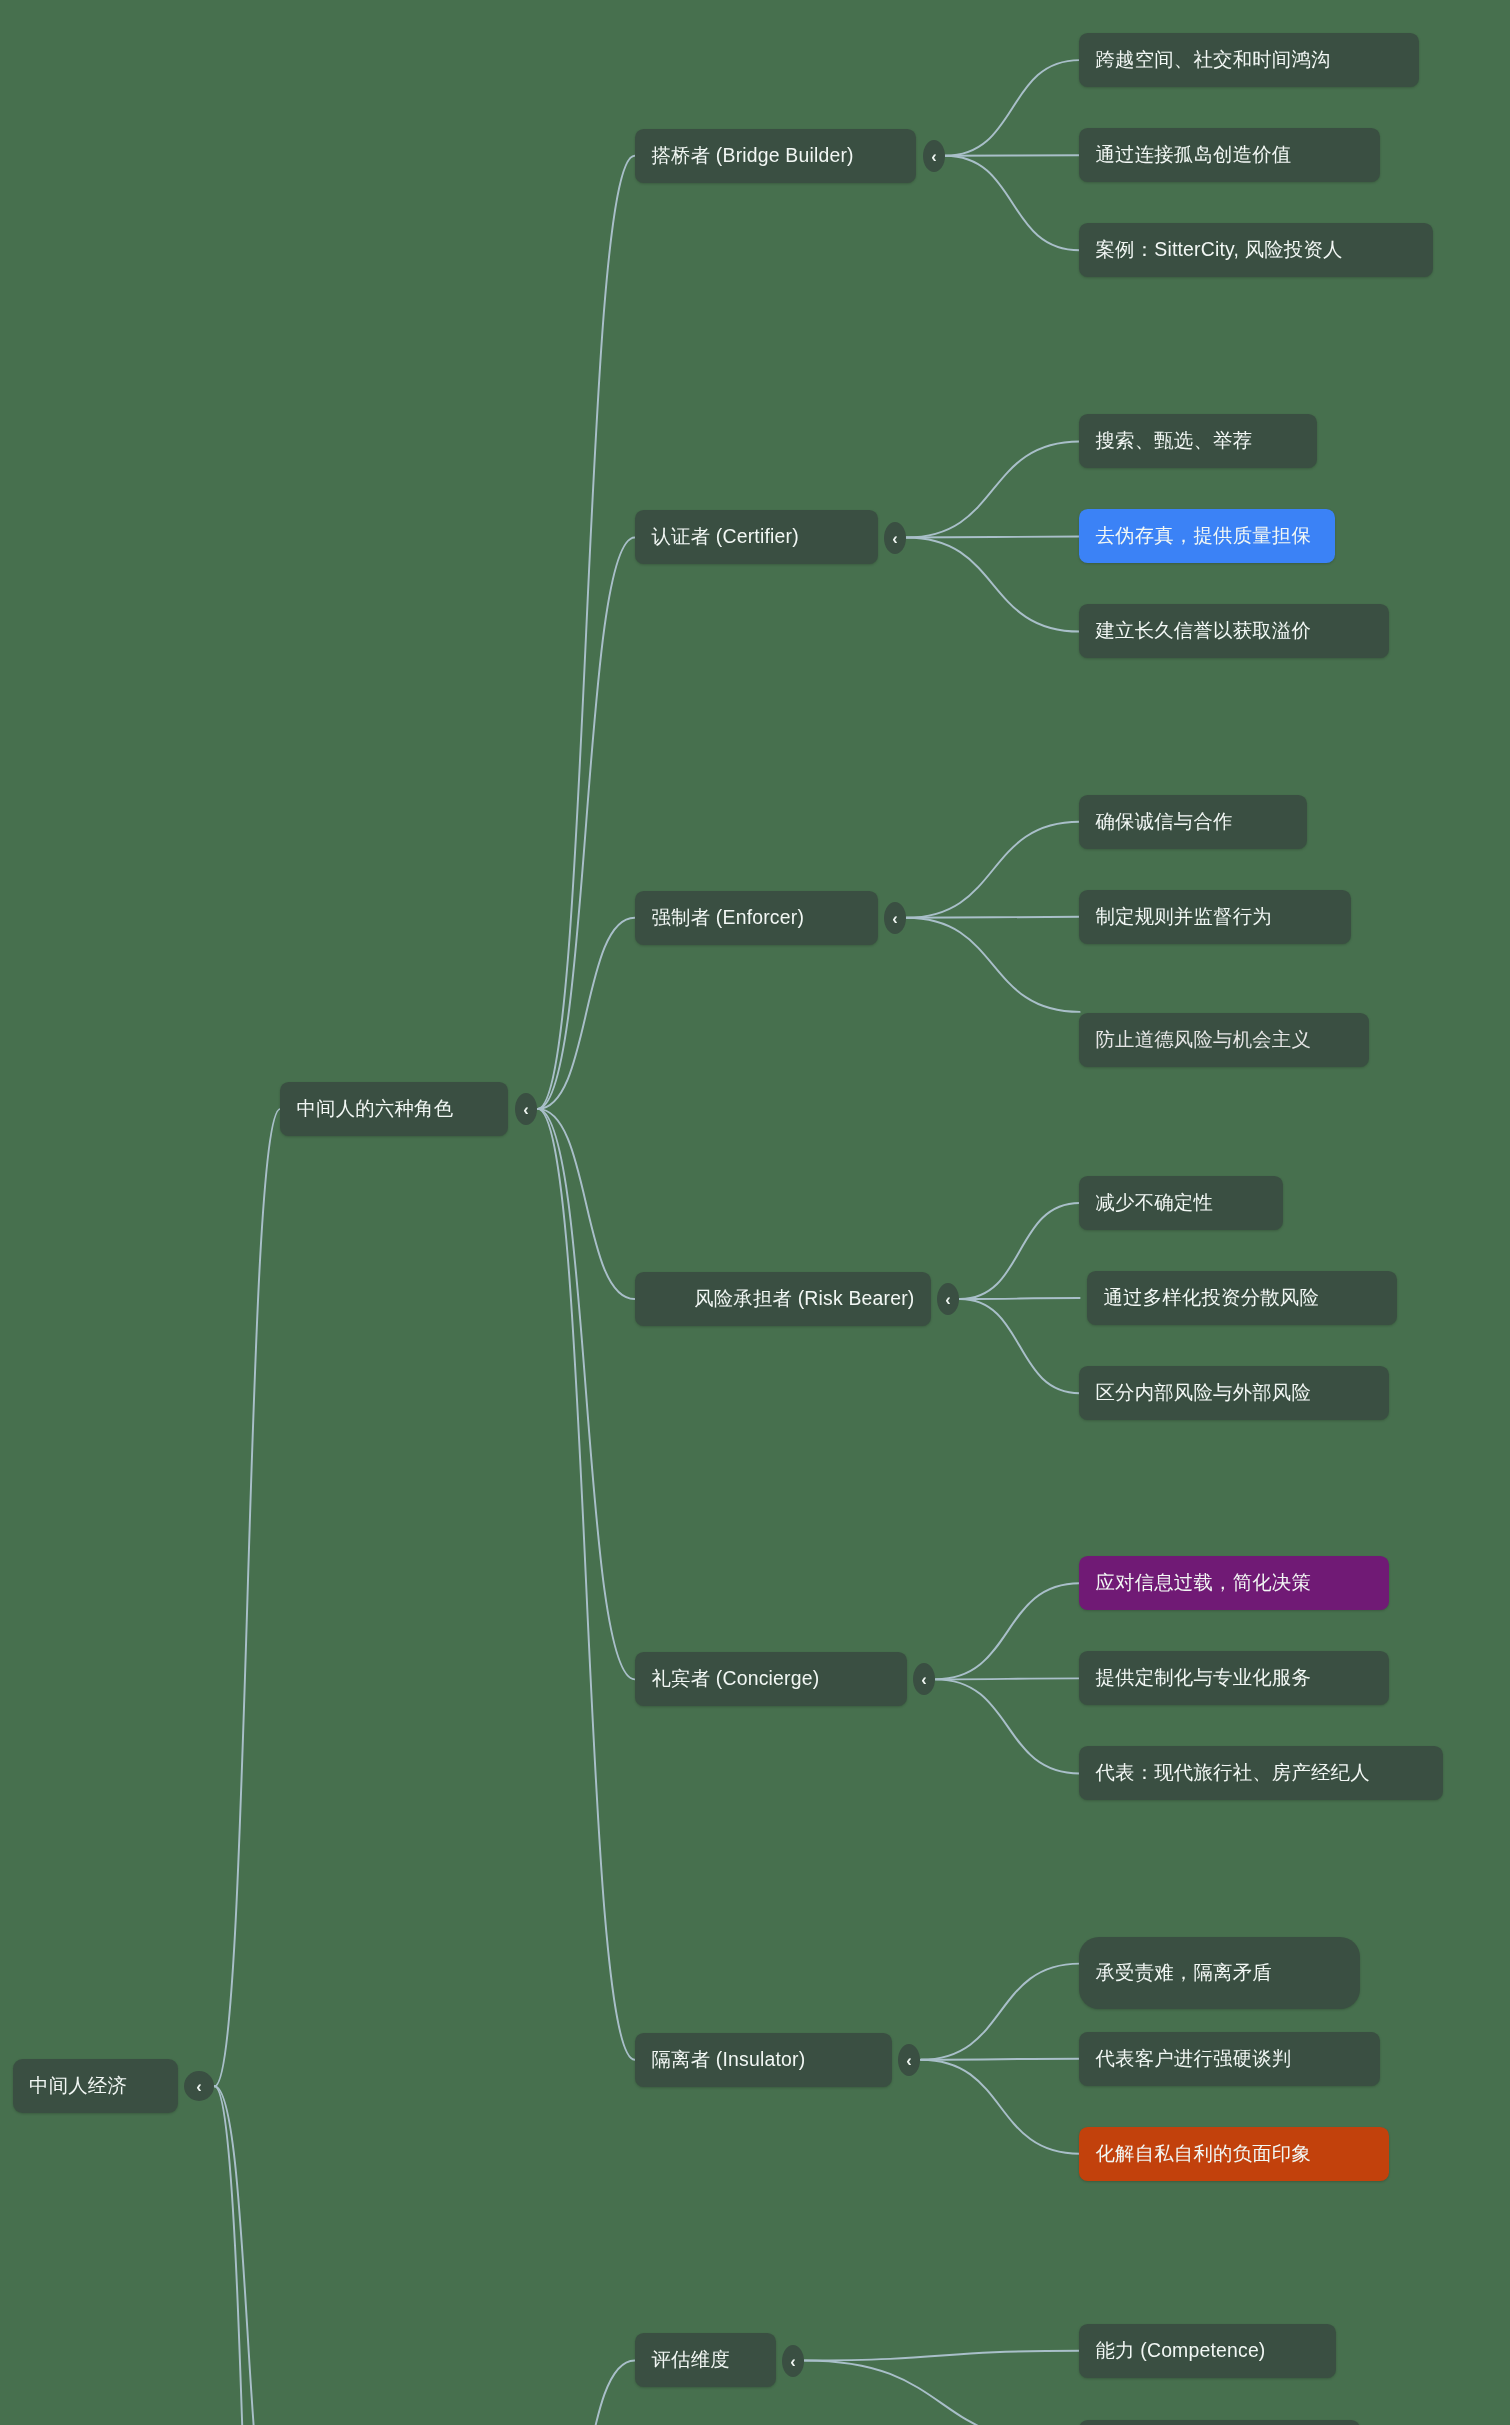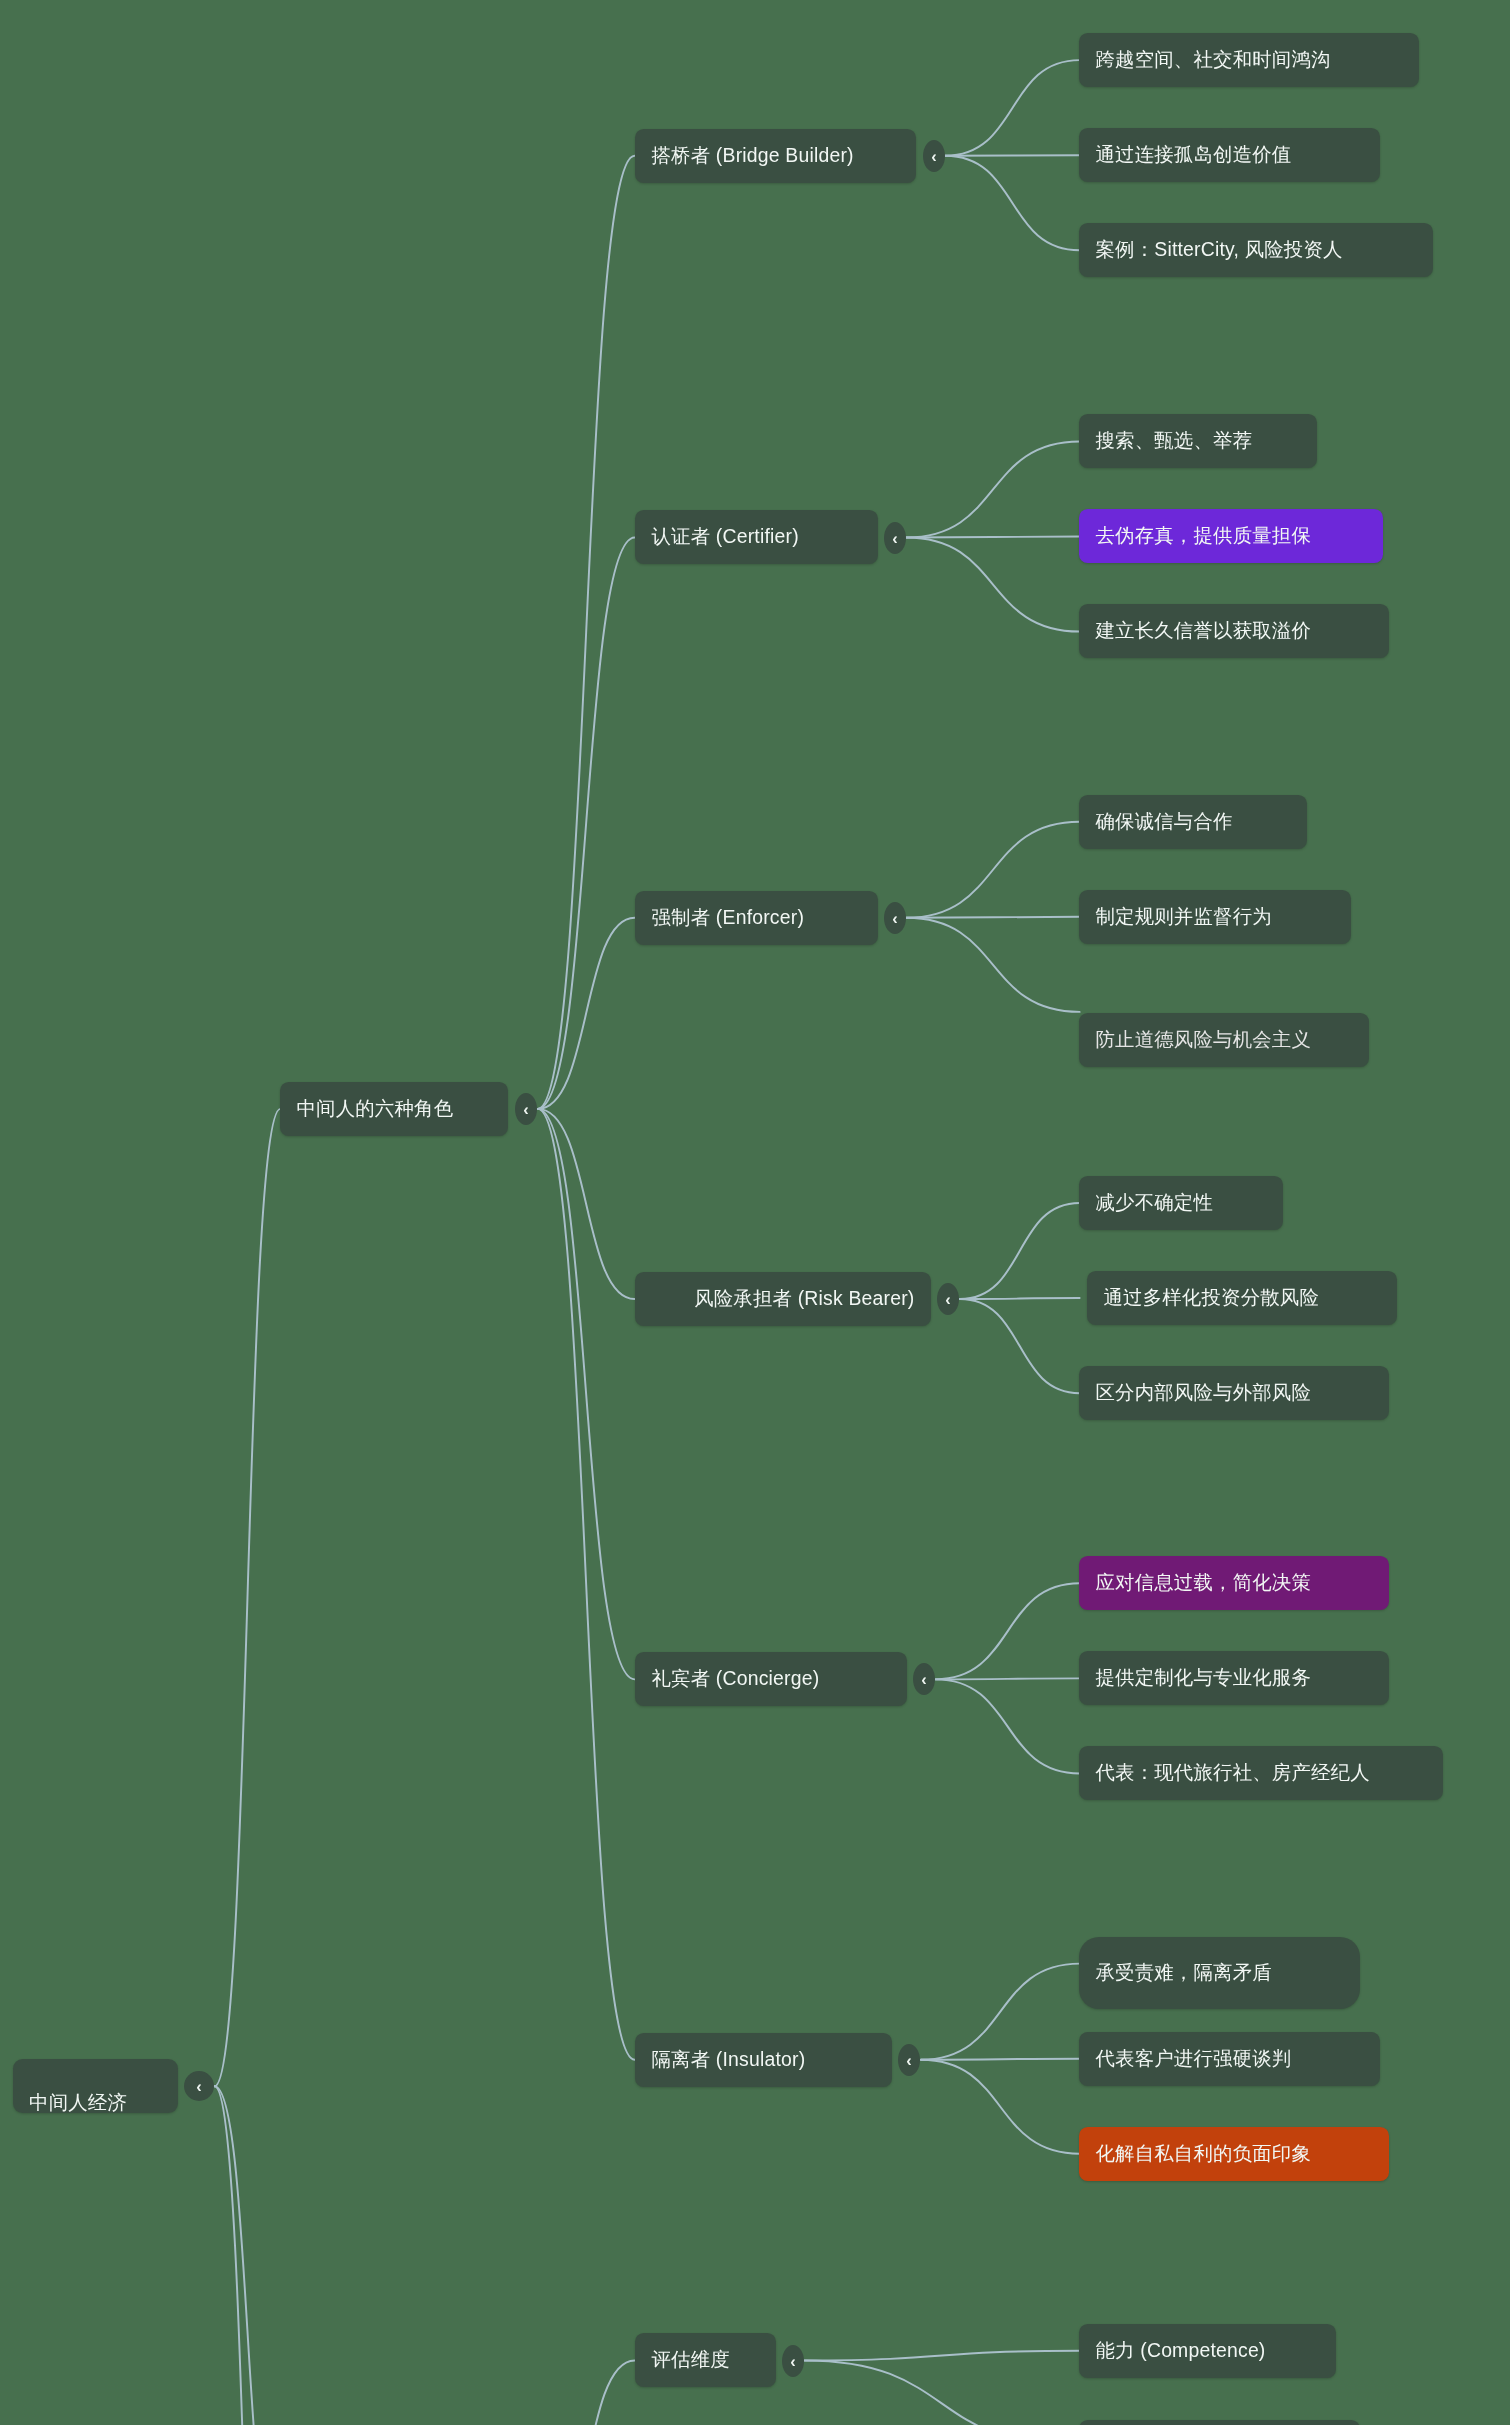--- a/index.html
+++ b/index.html
@@ -101,21 +101,21 @@
       <path d="M 1658 5706 C 1969.85 5706, 1913.15 5408, 2225 5408" fill="none" stroke="#a9bfc9" stroke-width="4" stroke-linecap="round"></path>
       <path d="M 1658 5706 C 1969.85 5706, 1913.15 5606, 2225 5606" fill="none" stroke="#a9bfc9" stroke-width="4" stroke-linecap="round"></path>
       <path d="M 1658 5706 C 1969.85 5706, 1913.15 5804, 2225 5804" fill="none" stroke="#a9bfc9" stroke-width="4" stroke-linecap="round"></path>
       <path d="M 1658 5706 C 1969.85 5706, 1913.15 6002, 2225 6002" fill="none" stroke="#a9bfc9" stroke-width="4" stroke-linecap="round"></path>
       <path d="M 1068 6396 C 1200 6396, 1176 6122, 1308 6122" fill="none" stroke="#a9bfc9" stroke-width="4" stroke-linecap="round"></path>
       <path d="M 1068 6396 C 1200 6396, 1176 6320, 1308 6320" fill="none" stroke="#a9bfc9" stroke-width="4" stroke-linecap="round"></path>
       <path d="M 1068 6396 C 1200 6396, 1176 6518, 1308 6518" fill="none" stroke="#a9bfc9" stroke-width="4" stroke-linecap="round"></path>
       <path d="M 1068 6396 C 1200 6396, 1176 6716, 1308 6716" fill="none" stroke="#a9bfc9" stroke-width="4" stroke-linecap="round"></path>
     </svg>
 
-  <div class="node root" style="left: 12.6px; top: 2059px; width: 165px; height: 54px; background: rgb(58, 79, 66); color: rgb(242, 247, 244); align-items: flex-end;">
+  <div class="node root" style="left: 12.6px; top: 2059px; width: 165px; height: 54px; background: rgb(58, 79, 66); color: rgb(242, 247, 244);">
     <span>中间人经济</span>
   </div>
   <div class="toggle" style="left: 184px; top: 2071px; width: 30px; height: 30px; background: rgb(58, 79, 66); color: rgb(238, 244, 240);">‹</div>
 
   <div class="node" style="left: 280px; top: 1082px; width: 228px; height: 54px; background: rgb(58, 79, 66); color: rgb(242, 247, 244);">
     <span>中间人的六种角色</span>
   </div>
   <div class="toggle oval" style="left: 515px; top: 1093px; width: 22px; height: 32px; background: rgb(58, 79, 66); color: rgb(238, 244, 240);">‹</div>
 
   <div class="node" style="left: 635px; top: 129px; width: 281px; height: 54px; background: rgb(58, 79, 66); color: rgb(242, 247, 244);">
@@ -132,21 +132,21 @@
     <span>案例：SitterCity, 风险投资人</span>
   </div>
 
   <div class="node" style="left: 635px; top: 510px; width: 243px; height: 54px; background: rgb(58, 79, 66); color: rgb(242, 247, 244);">
     <span>认证者 (Certifier)</span>
   </div>
   <div class="toggle oval" style="left: 884px; top: 522px; width: 22px; height: 32px; background: rgb(58, 79, 66); color: rgb(238, 244, 240);">‹</div>
   <div class="node" style="left: 1079px; top: 414px; width: 238px; height: 54px; background: rgb(58, 79, 66); color: rgb(242, 247, 244);">
     <span>搜索、甄选、举荐</span>
   </div>
-  <div class="node" style="left: 1079px; top: 509px; width: 304px; height: 54px; background: #6d28d9; color: rgb(242, 247, 244);">
+  <div class="node" style="left: 1079px; top: 509px; width: 256px; height: 54px; background: #3b82f6; color: rgb(242, 247, 244);">
     <span>去伪存真，提供质量担保</span>
   </div>
   <div class="node" style="left: 1079px; top: 604px; width: 310px; height: 54px; background: rgb(58, 79, 66); color: rgb(242, 247, 244);">
     <span>建立长久信誉以获取溢价</span>
   </div>
 
   <div class="node" style="left: 635px; top: 891px; width: 243px; height: 54px; background: rgb(58, 79, 66); color: rgb(242, 247, 244);">
     <span>强制者 (Enforcer)</span>
   </div>
   <div class="toggle oval" style="left: 884px; top: 902px; width: 22px; height: 32px; background: rgb(58, 79, 66); color: rgb(238, 244, 240);">‹</div>

